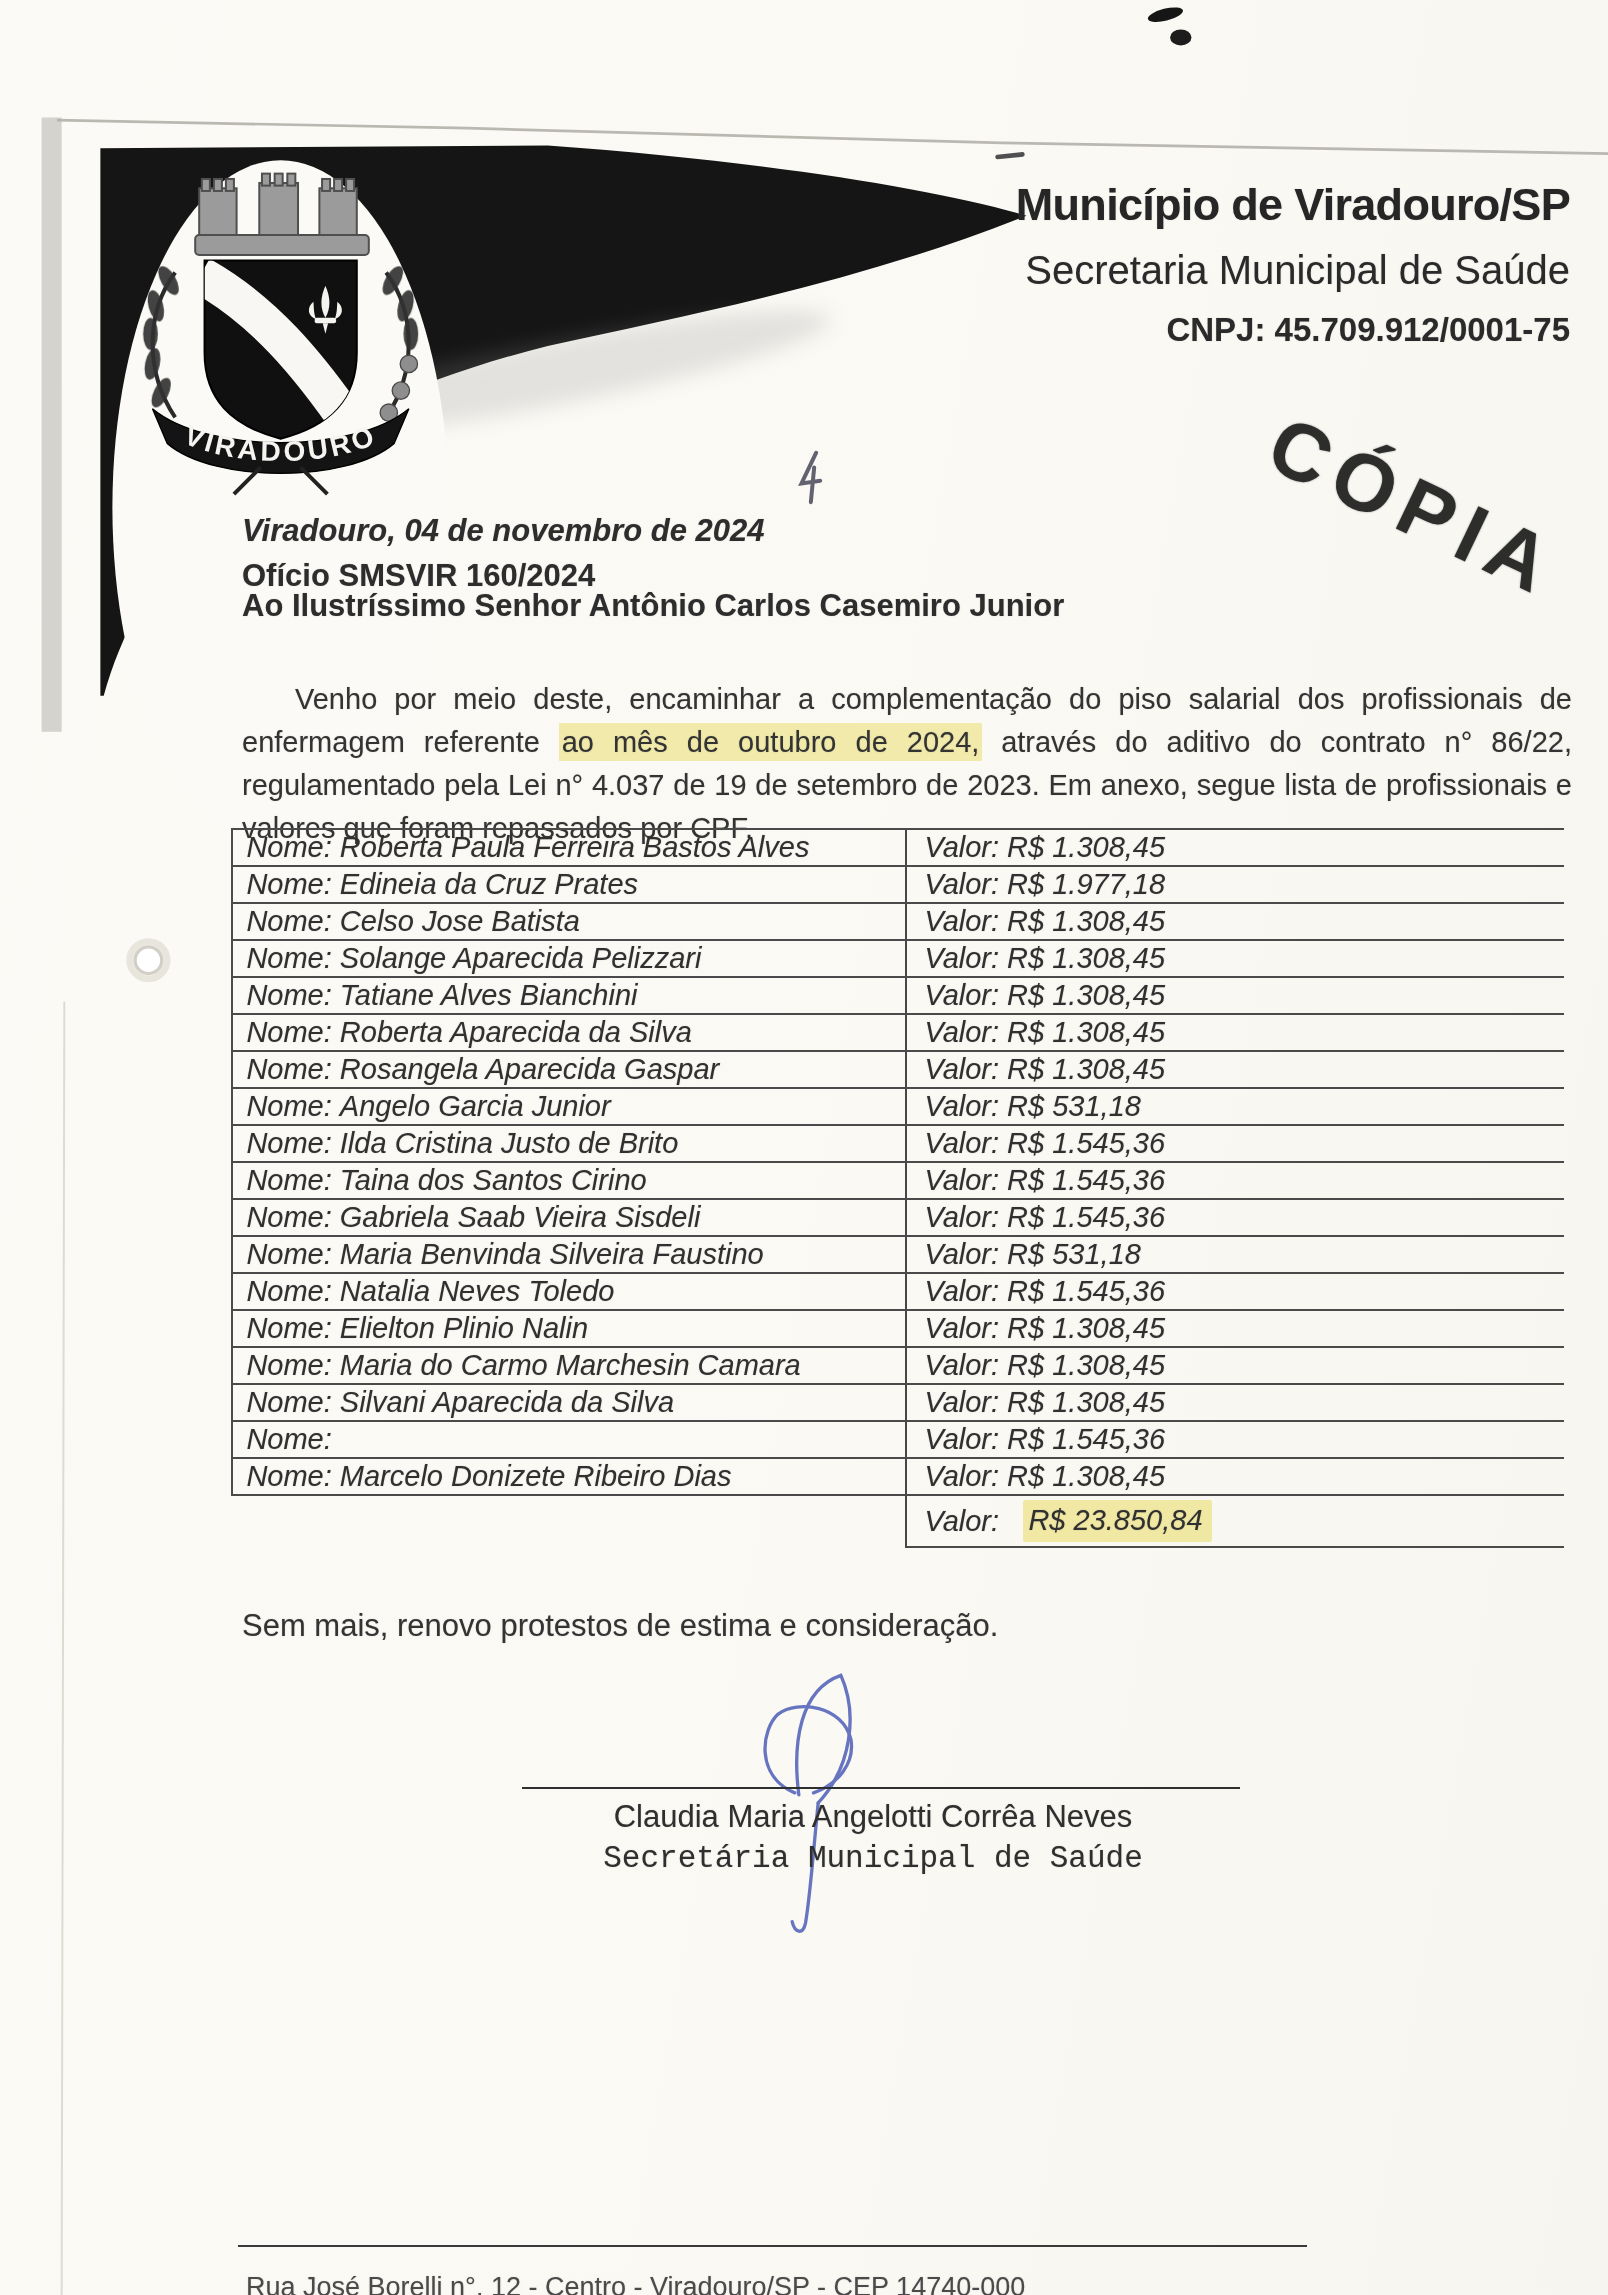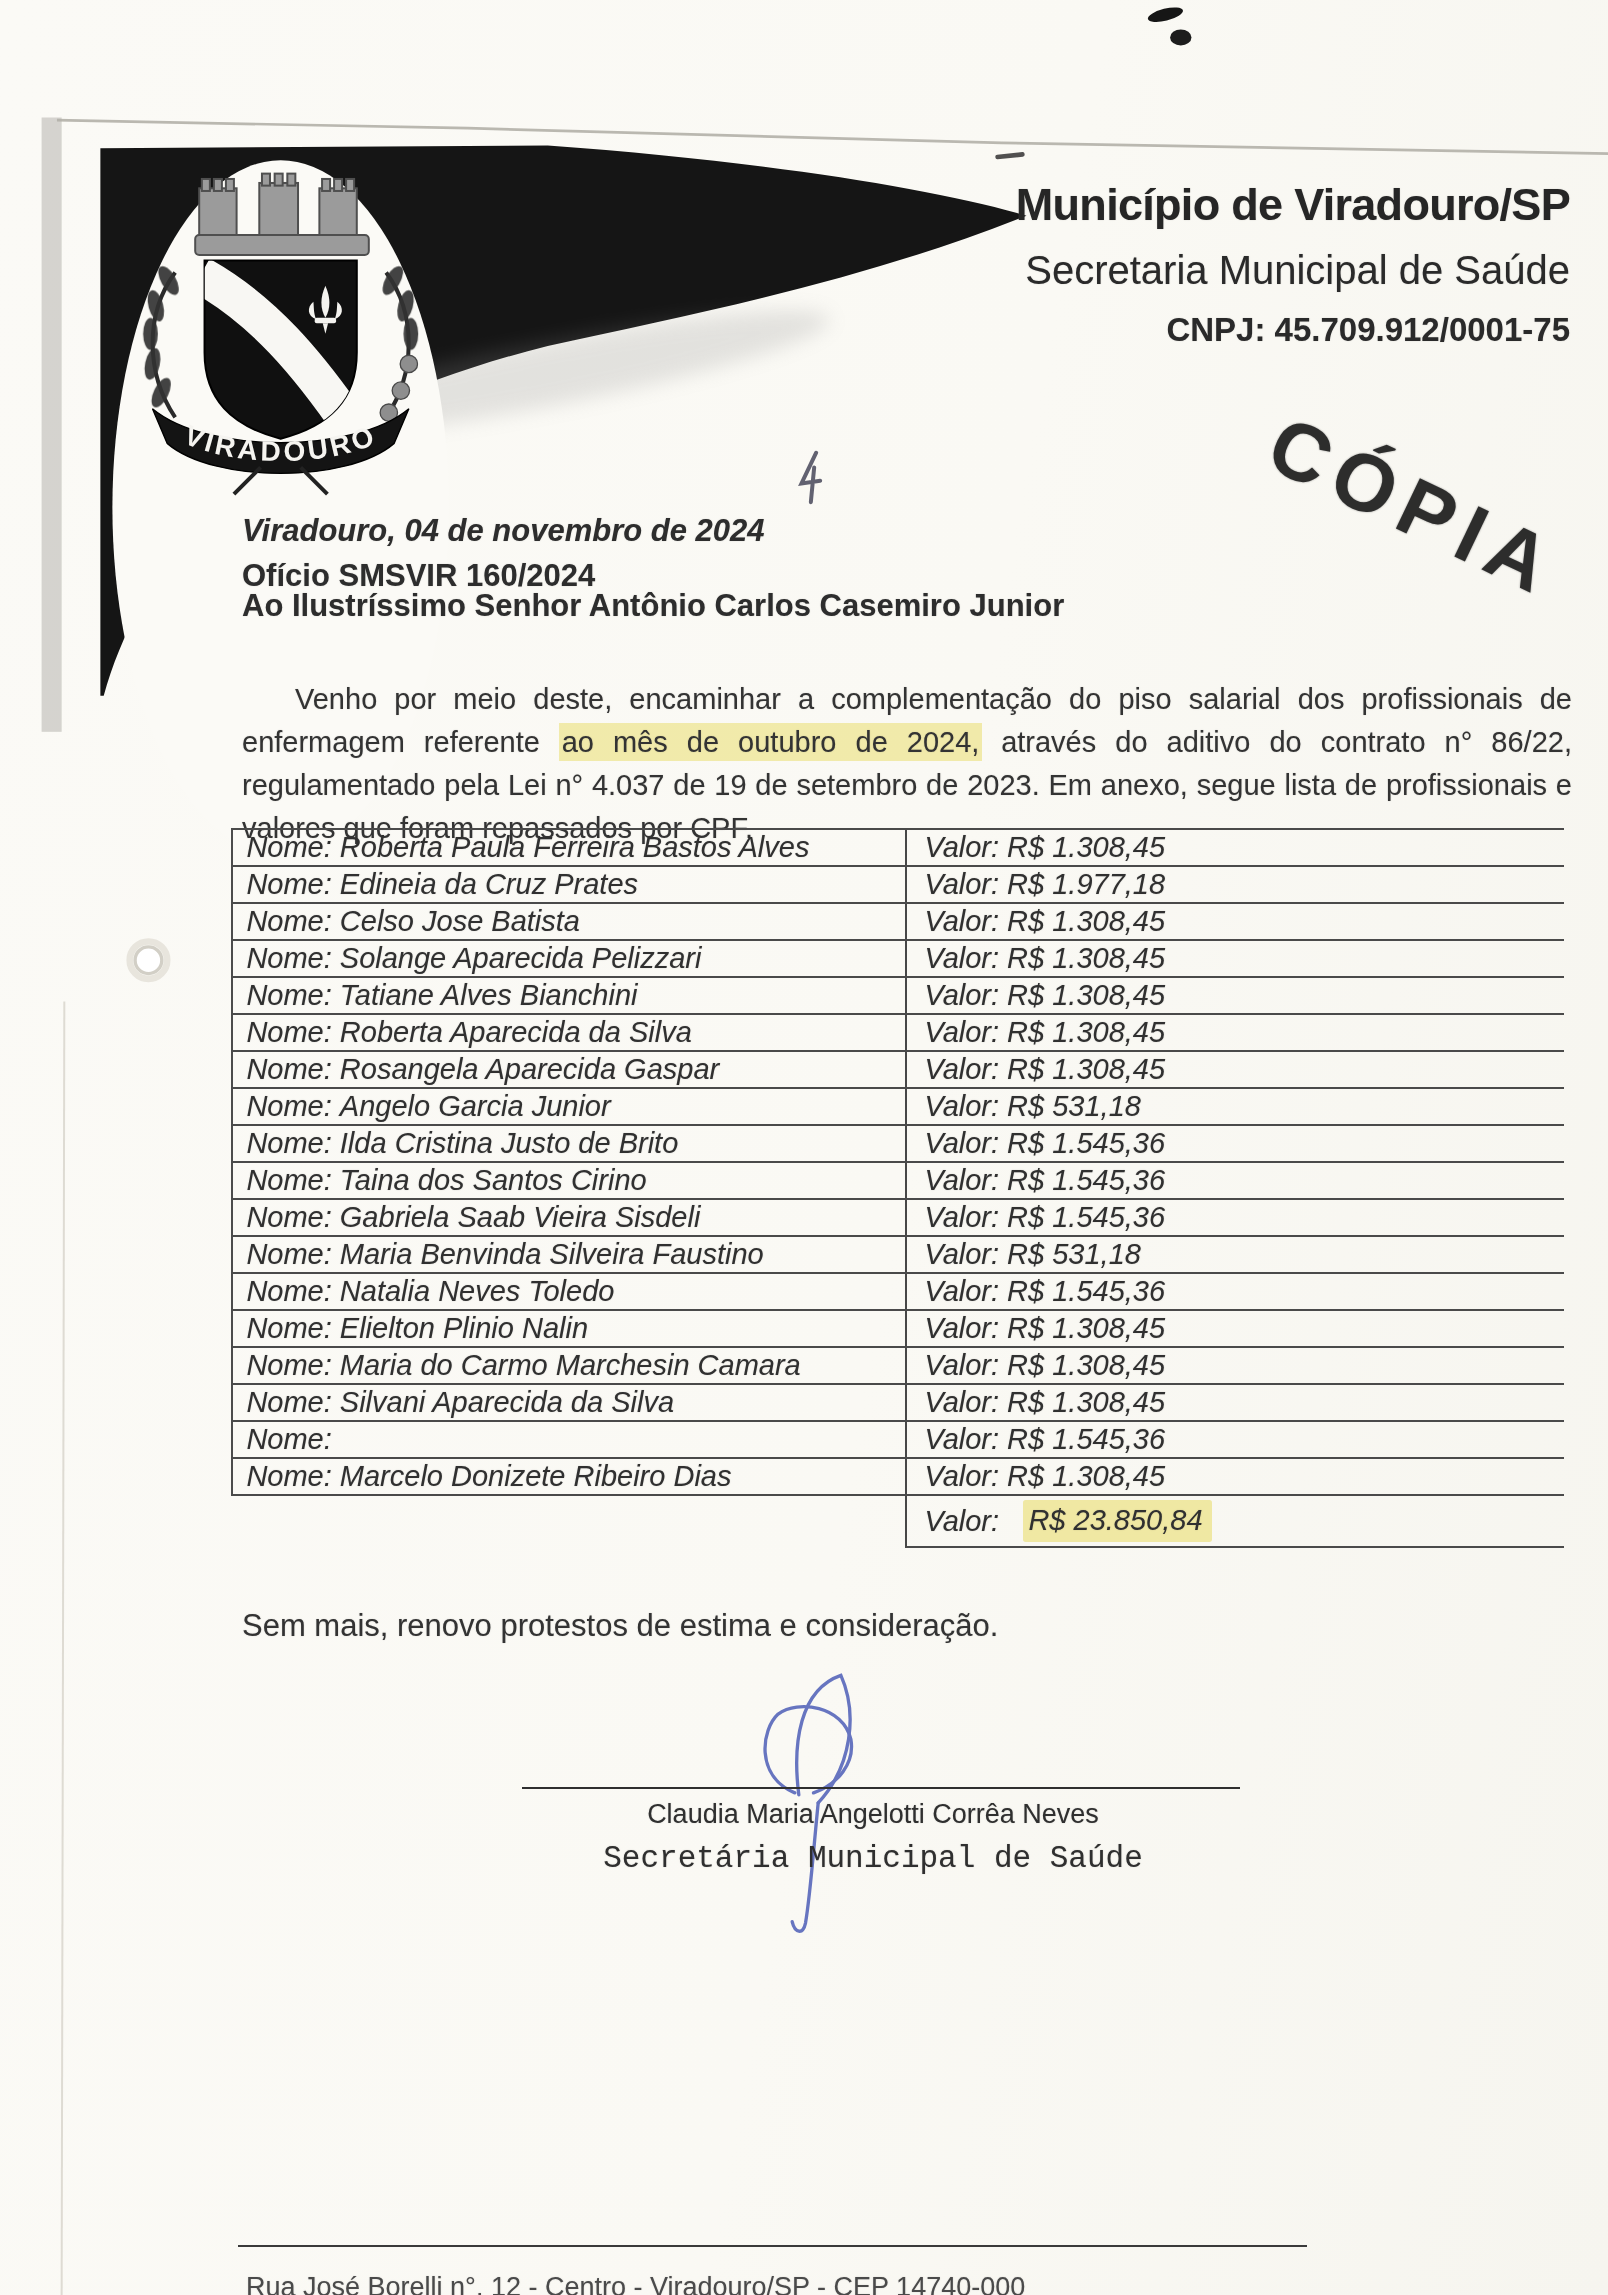--- a/index.html
+++ b/index.html
@@ -44,21 +44,21 @@
   .tcell.name{width:674px;border-left:2px solid #4c4c4c;padding-left:13.4px;}
   .tcell.value{flex:1;border-left:2px solid #474747;padding-left:17.4px;}
   .trow-total{display:flex;height:52px;box-sizing:border-box;}
   .trow-total .spacer{width:674px;}
   .trow-total .tcell.value{border-left:2px solid #474747;border-bottom:2.7px solid #4a4a4a;height:100%;}
   .hl-total{background:rgba(233,222,110,.6);padding:4px 9.4px 5.3px 5.3px;border-radius:2.7px;margin-left:16px;}
   .prefix{margin-right:8px;}
   
   .closing{position:absolute;left:242px;top:1608px;font-size:31px;color:#333;}
   .sig-line{position:absolute;left:522px;top:1787px;width:718px;border-top:2.7px solid #2f2f2f;}
-  .sig-name{position:absolute;left:514px;top:1799px;width:718px;text-align:center;font-size:27px;color:#2f2f2f;}
+  .sig-name{position:absolute;left:514px;top:1799px;width:718px;text-align:center;font-size:31px;color:#2f2f2f;}
   .sig-title{position:absolute;left:514px;top:1841px;width:718px;text-align:center;font-size:31px;color:#2f2f2f;font-family:Liberation Mono, monospace;}
   
   .footer-line{position:absolute;left:238px;top:2245px;width:1069px;border-top:2.7px solid #3a3a3a;}
   .footer-text{position:absolute;left:246px;top:2272px;font-size:27px;color:#4a4a4a;white-space:nowrap;}
   svg.overlay{position:absolute;left:0;top:0;pointer-events:none;}
 </style>
 </head>
 <body>
 
 <div class="page">

